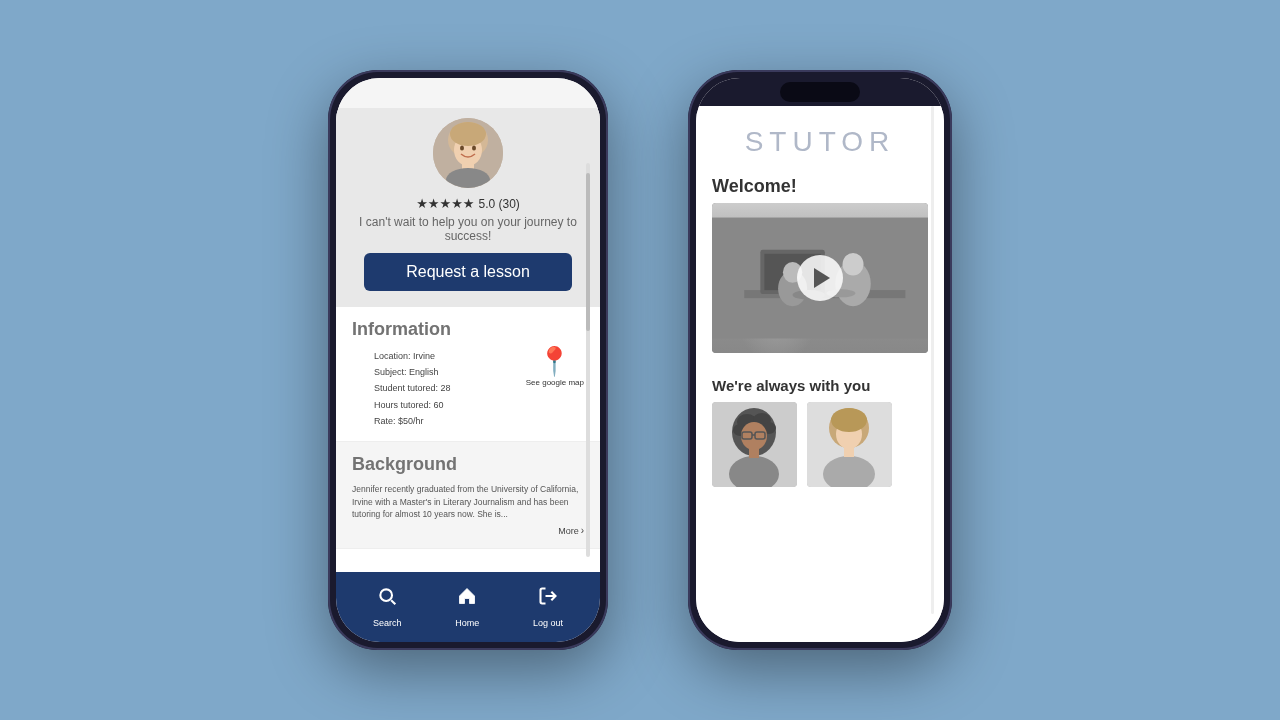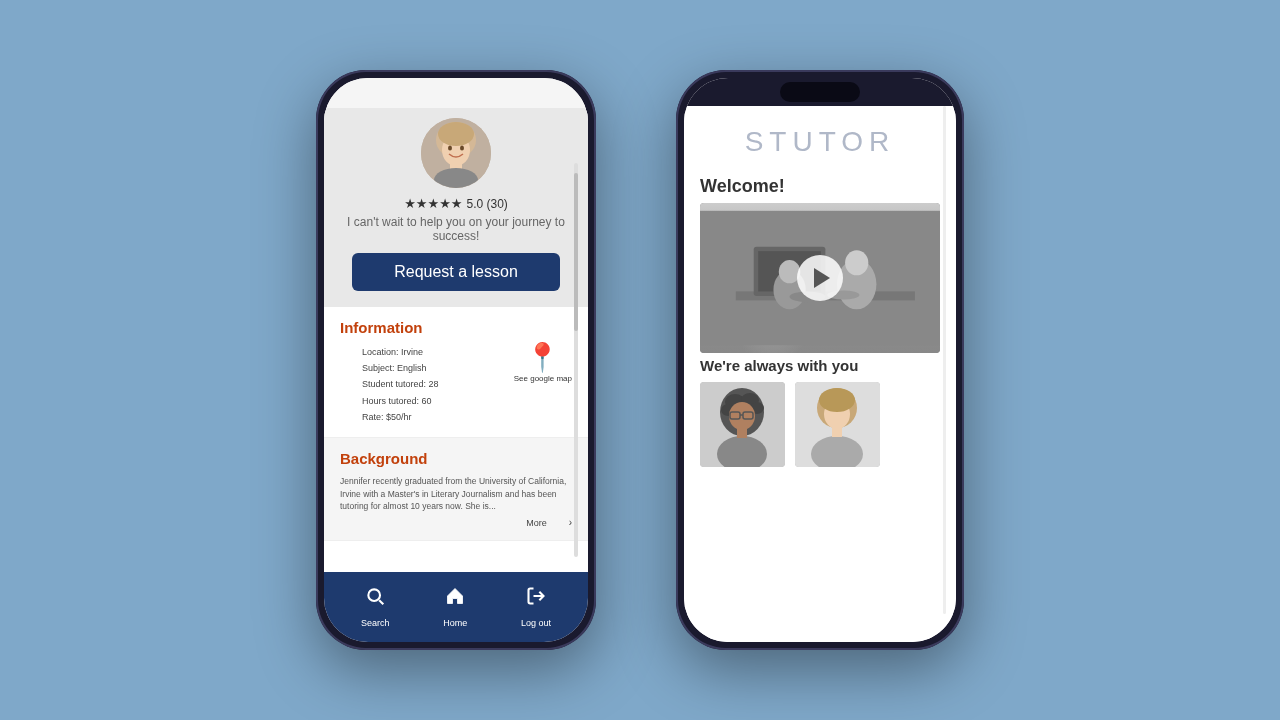--- a/index.html
+++ b/index.html
@@ -144,23 +144,23 @@
     }
 
     
     .info-section {
       background: white;
       padding: 12px 16px;
       border-bottom: 1px solid #eee;
     }
 
     .section-title {
-      font-size: 15px;
+      font-size: 18px;
       font-weight: 700;
-      color: #c2410c;
+      color: #737373;
       margin-bottom: 8px;
     }
 
     .info-grid {
       display: flex;
       justify-content: space-between;
       align-items: flex-start;
       margin-left: 22px;
     }
 
@@ -205,21 +205,20 @@
     }
 
     .more-link {
       display: flex;
       align-items: center;
       justify-content: flex-end;
       font-size: 9px;
       color: #444;
       margin-top: 4px;
       cursor: pointer;
-      gap: 20px;
     }
 
     
     .reviews-section {
       background: white;
       padding: 12px 16px;
     }
 
     .review-text {
       font-size: 8.5px;
@@ -247,21 +246,21 @@
       color: white;
     }
 
     .nav-label {
       font-size: 9px;
       color: white;
     }
 
     
     .phone-2 {
-      width: 288px;
+      width: 264px;
       height: 580px;
     }
 
     .phone-2 .phone-inner {
       background: white;
       display: flex;
       flex-direction: column;
     }
 
     
@@ -348,21 +347,21 @@
       border-top: 10px solid transparent;
       border-bottom: 10px solid transparent;
       border-left: 16px solid #555;
       margin-left: 3px;
     }
 
     .always-with-text {
       font-size: 15px;
       font-weight: 600;
       color: #333;
-      padding: 4px 16px 8px;
+      padding: 24px 16px 8px;
     }
 
     .people-grid {
       display: flex;
       gap: 10px;
       padding: 0 16px;
     }
 
     .person-thumb {
       width: 85px;

